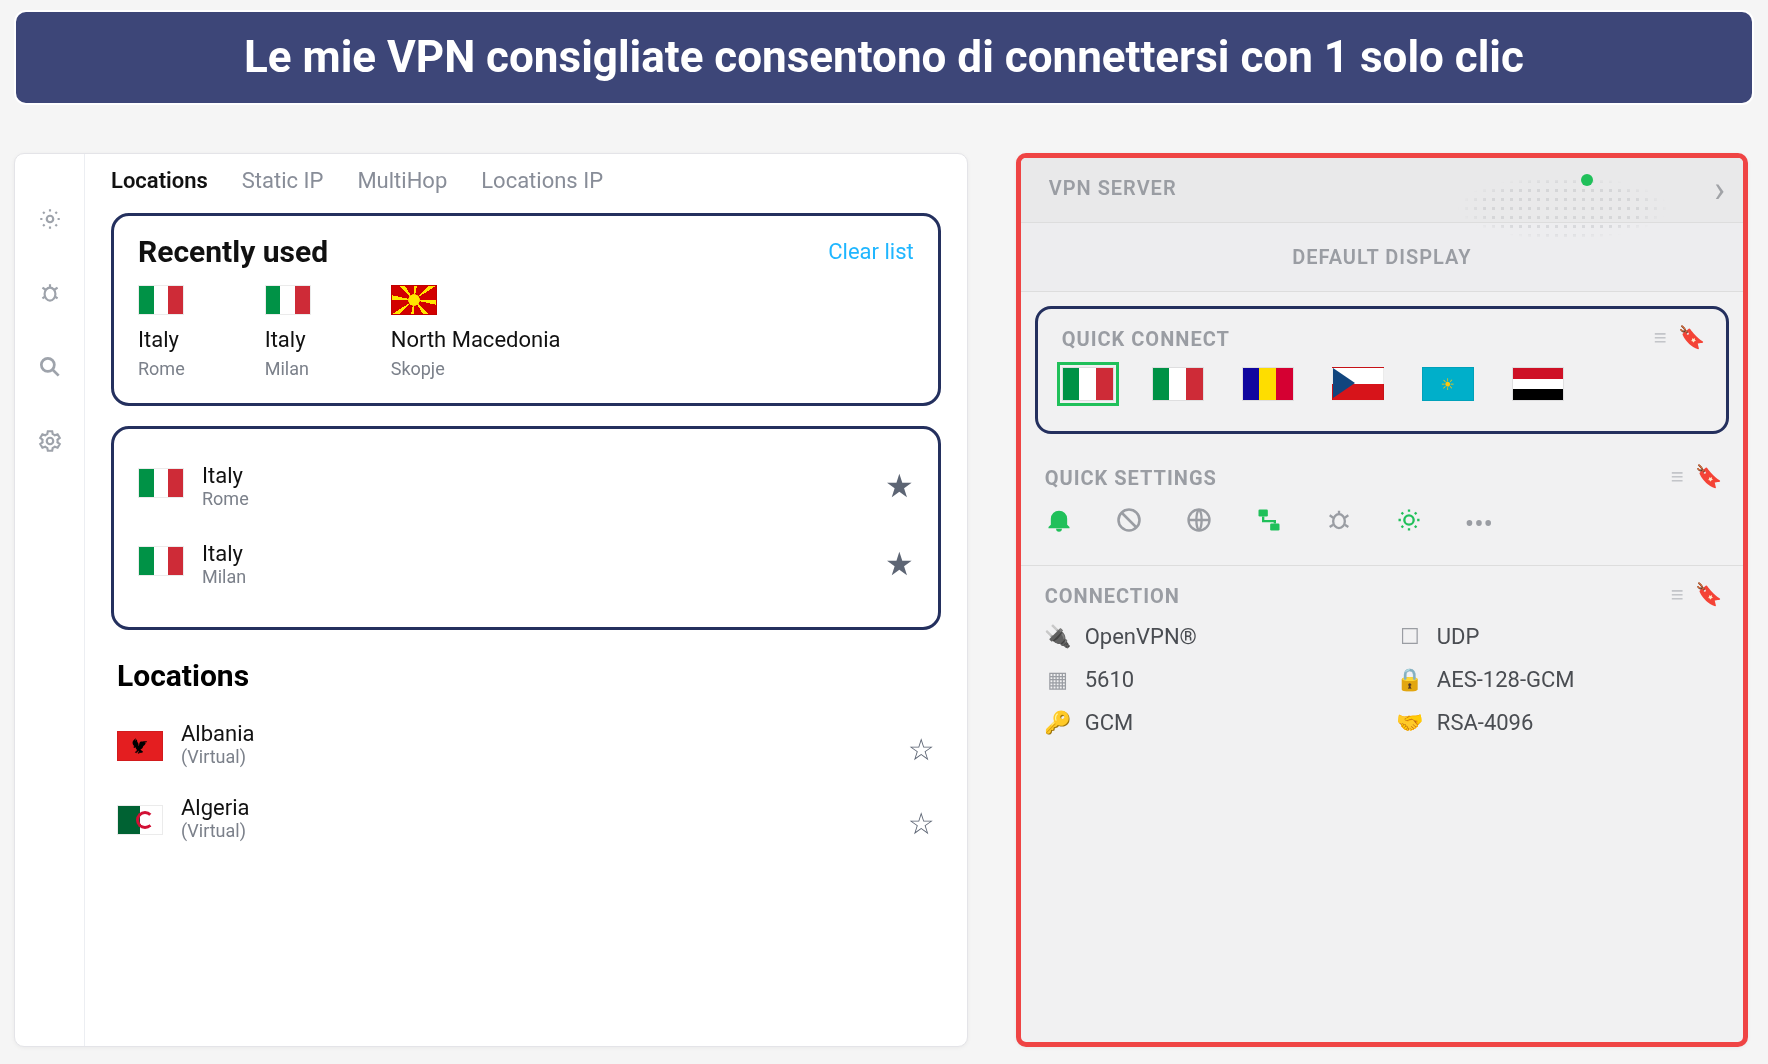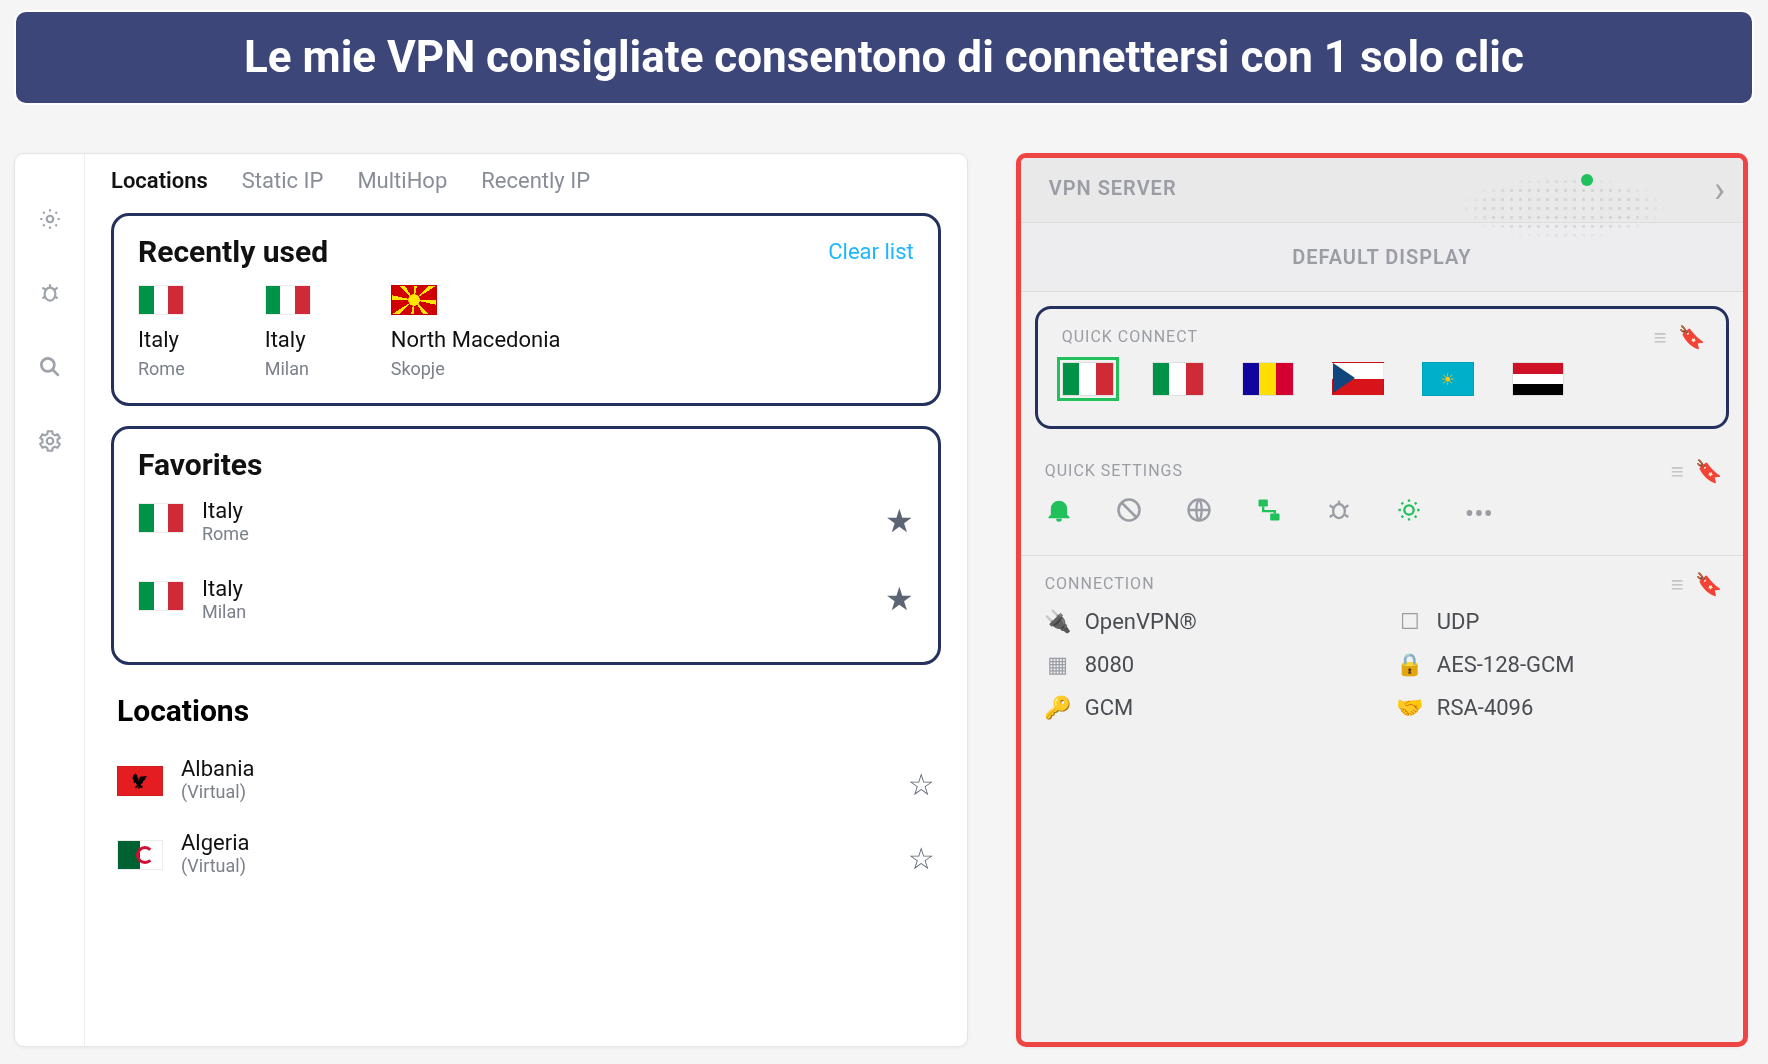--- a/index.html
+++ b/index.html
@@ -193,21 +193,21 @@
     border-bottom:1px solid #ddd;
     padding: 18px 24px 24px 24px;
     position:relative;
   }
   .panel.outlined {
     border:3px solid #24305e;
     border-radius:16px;
     margin:14px;
   }
   .panel-title{
-    color:#9a9da3; font-size:16px; letter-spacing:1px; font-weight:400; margin-bottom:16px;
+    color:#9a9da3; font-size:20px; letter-spacing:1px; font-weight:700; margin-bottom:16px;
   }
   .panel-actions{
     position:absolute; right:20px; top:16px; display:flex; gap:12px; color:#c3c5c9; font-size:22px;
   }
   .qc-flags{ display:flex; gap:38px; align-items:center;}
   .qc-flags .flag{ width:52px; height:34px;}
   .qc-flags .active-ring{ outline:3px solid #20c05a; outline-offset:2px;}
   .qs-icons{ display:flex; gap:42px; align-items:center; font-size:28px;}
   .green{ color:#20c05a;}
   .gray{ color:#9a9da3;}
@@ -250,21 +250,21 @@
             <path d="M19 12a7 7 0 0 0-.1-1.2l2.1-1.6-2-3.4-2.5 1a7 7 0 0 0-2-1.2L14 3h-4l-.5 2.6a7 7 0 0 0-2 1.2l-2.5-1-2 3.4 2.1 1.6A7 7 0 0 0 5 12c0 .4 0 .8.1 1.2l-2.1 1.6 2 3.4 2.5-1a7 7 0 0 0 2 1.2L10 21h4l.5-2.6a7 7 0 0 0 2-1.2l2.5 1 2-3.4-2.1-1.6c.1-.4.1-.8.1-1.2Z"></path>
           </svg>
       </div>
     </div>
 
     <div class="left-main">
       <div class="tabs">
         <div class="tab active">Locations</div>
         <div class="tab">Static IP</div>
         <div class="tab">MultiHop</div>
-        <div class="tab">Recently IP</div>
+        <div class="tab">Locations IP</div>
       </div>
 
       <div class="card">
         <div class="card-head">
           <div class="card-title">Recently used</div>
           <div class="clear-link">Clear list</div>
         </div>
         <div class="recent-row">
           <div class="recent-item">
             <div class="flag flag-it">
@@ -286,21 +286,20 @@
           </div>
           <div class="recent-item">
             <div class="flag flag-mk"></div>
             <div class="country">North Macedonia</div>
             <div class="city">Skopje</div>
           </div>
         </div>
       </div>
 
       <div class="card">
-        <div class="card-title">Favorites</div>
         <div class="fav-item">
           <div class="flag flag-it">
               <span></span>
               <span></span>
               <span></span>
             </div>
           <div class="txt">
             <div class="country">Italy</div>
             <div class="city">Rome</div>
           </div>
@@ -442,21 +441,21 @@
         <div class="conn-item">
           <span class="ic">🔌</span>
           <span>OpenVPN®</span>
         </div>
         <div class="conn-item">
           <span class="ic">☐</span>
           <span>UDP</span>
         </div>
         <div class="conn-item">
           <span class="ic">▦</span>
-          <span>8080</span>
+          <span>5610</span>
         </div>
         <div class="conn-item">
           <span class="ic">🔒</span>
           <span>AES-128-GCM</span>
         </div>
         <div class="conn-item">
           <span class="ic">🔑</span>
           <span>GCM</span>
         </div>
         <div class="conn-item">

